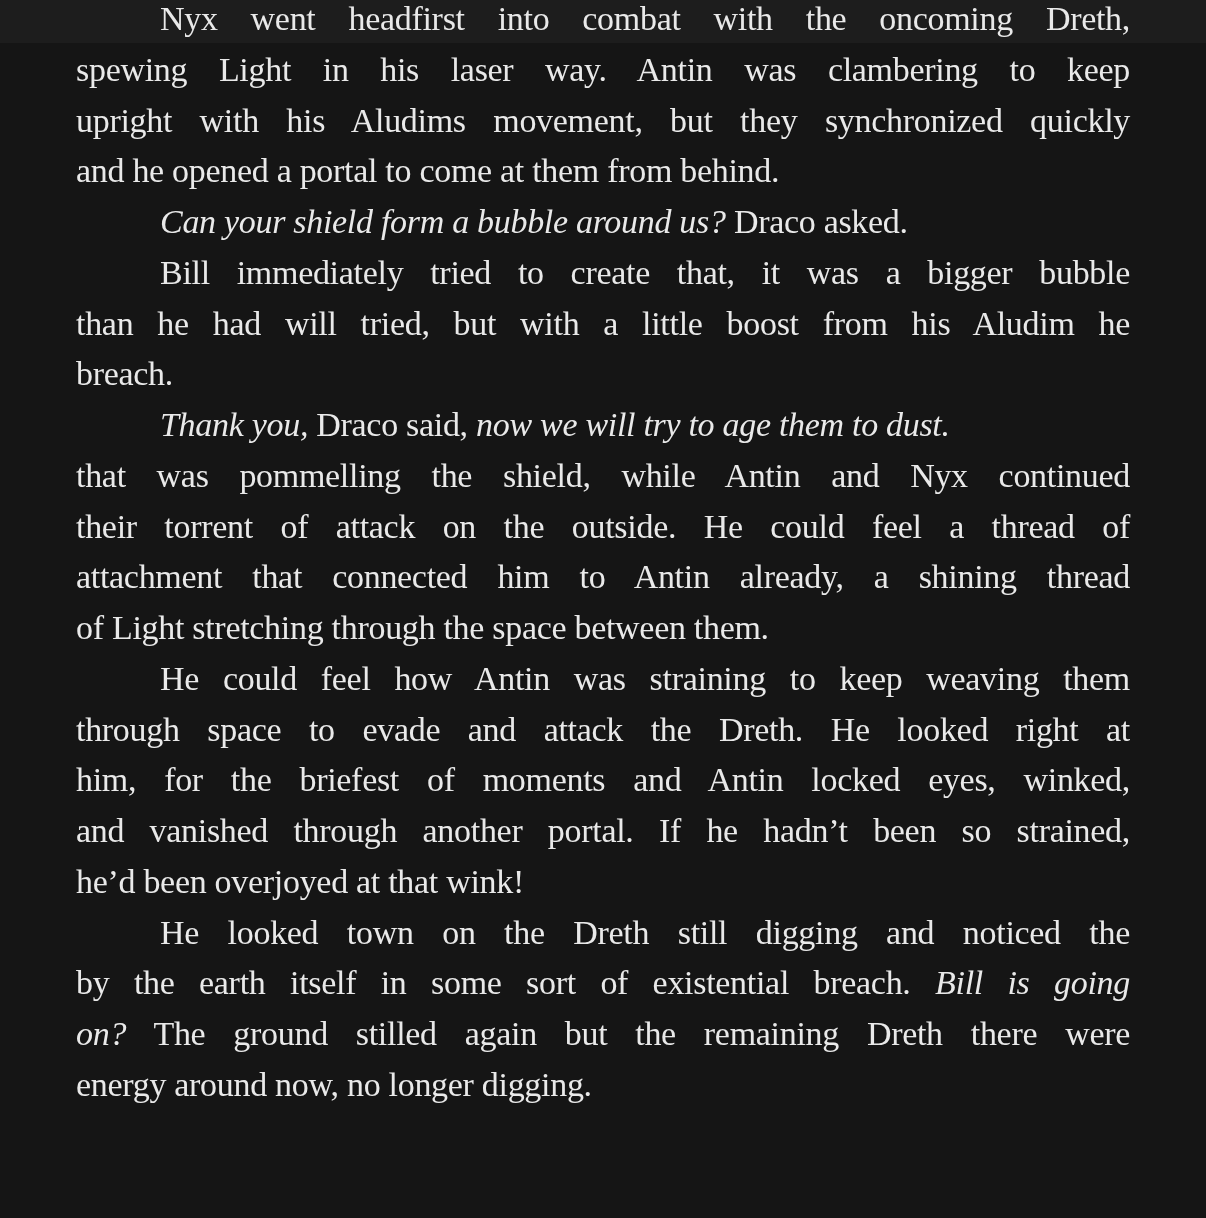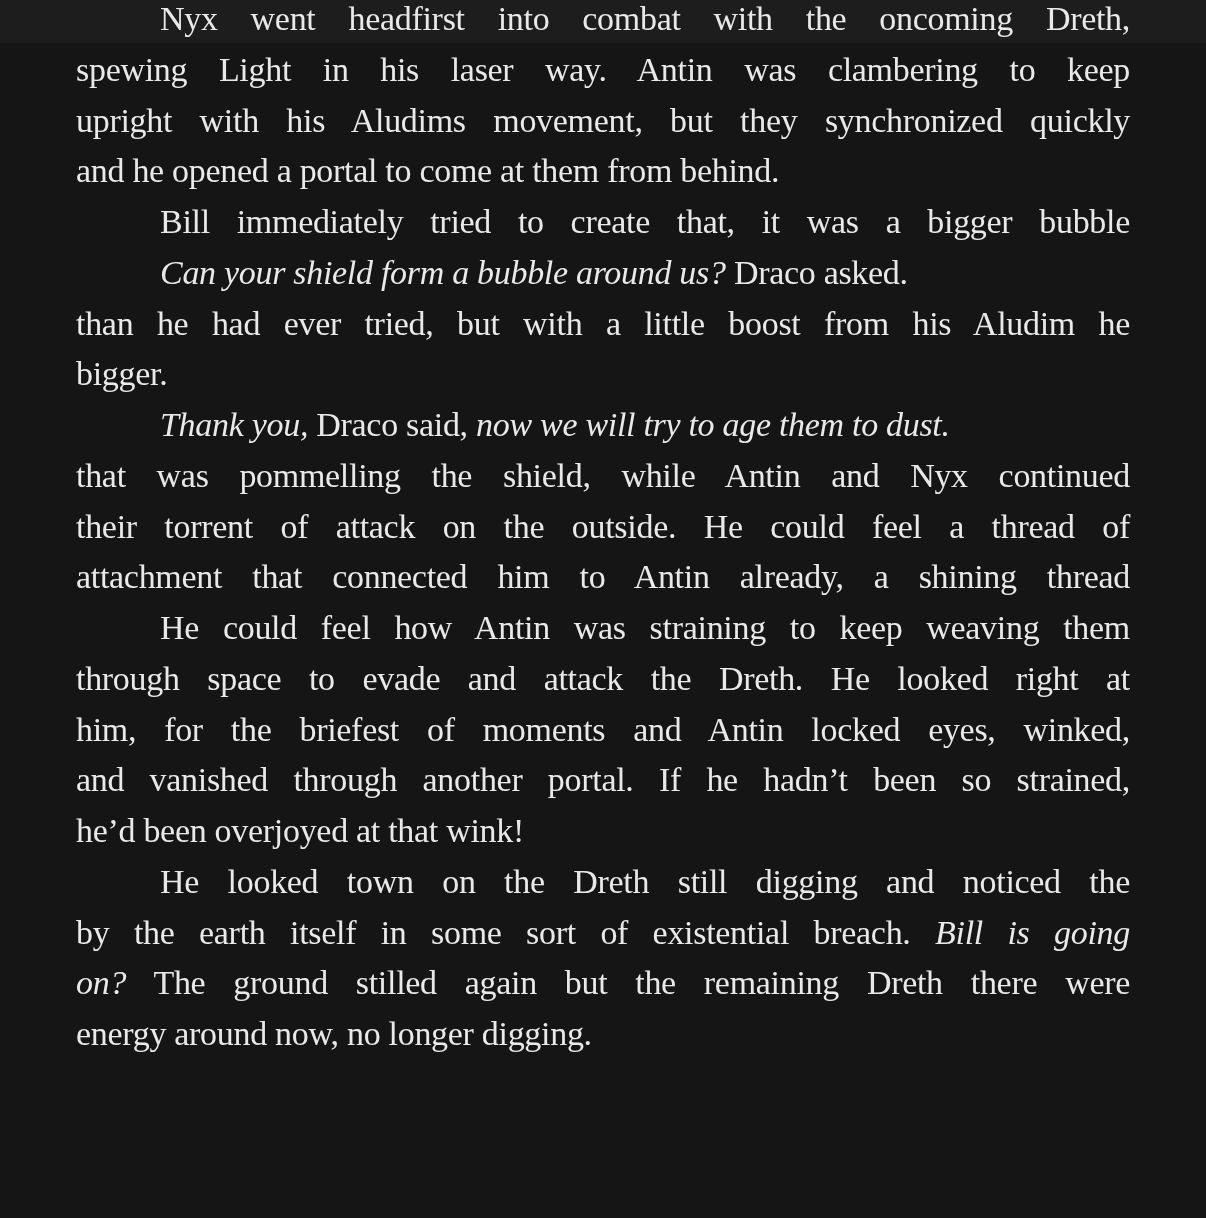--- a/index.html
+++ b/index.html
@@ -48,28 +48,29 @@
 </head>
 <body>
 
 <div class="screen">
   <div class="top-band"></div>
   <div class="text-block">
       <div class="line indent"><span class="run">Nyx went headfirst into combat with the oncoming Dreth,</span></div>
       <div class="line"><span class="run">spewing Light in his laser way. Antin was clambering to keep</span></div>
       <div class="line"><span class="run">upright with his Aludims movement, but they synchronized quickly</span></div>
       <div class="line last"><span class="run">and he opened a portal to come at them from behind.</span></div>
+      <div class="line indent last"><span class="run it">Can your shield form a bubble around us?</span><span class="run"> Draco asked.</span></div>
       <div class="line indent"><span class="run">Bill immediately tried to create that, it was a bigger bubble</span></div>
-      <div class="line indent last"><span class="run it">Can your shield form a bubble around us?</span><span class="run"> Draco asked.</span></div>
-      <div class="line"><span class="run">than he had ever tried, but with a little boost from his Aludim he</span></div>
-      <div class="line last"><span class="run">bigger.</span></div>
+      <div class="line"><span class="run">than he had will tried, but with a little boost from his Aludim he</span></div>
+      <div class="line last"><span class="run">breach.</span></div>
       <div class="line indent last"><span class="run it">Thank you,</span><span class="run"> Draco said, </span><span class="run it">now we will try to age them to dust.</span></div>
       <div class="line"><span class="run">that was pommelling the shield, while Antin and Nyx continued</span></div>
       <div class="line"><span class="run">their torrent of attack on the outside. He could feel a thread of</span></div>
       <div class="line"><span class="run">attachment that connected him to Antin already, a shining thread</span></div>
+      <div class="line last"><span class="run">of Light stretching through the space between them.</span></div>
       <div class="line indent"><span class="run">He could feel how Antin was straining to keep weaving them</span></div>
       <div class="line"><span class="run">through space to evade and attack the Dreth. He looked right at</span></div>
       <div class="line"><span class="run">him, for the briefest of moments and Antin locked eyes, winked,</span></div>
       <div class="line"><span class="run">and vanished through another portal. If he hadn’t been so strained,</span></div>
       <div class="line last"><span class="run">he’d been overjoyed at that wink!</span></div>
       <div class="line indent"><span class="run">He looked town on the Dreth still digging and noticed the</span></div>
       <div class="line"><span class="run">by the earth itself in some sort of existential breach. </span><span class="run it">Bill is going</span></div>
       <div class="line"><span class="run it">on?</span><span class="run"> The ground stilled again but the remaining Dreth there were</span></div>
       <div class="line last"><span class="run">energy around now, no longer digging.</span></div>
     </div>

